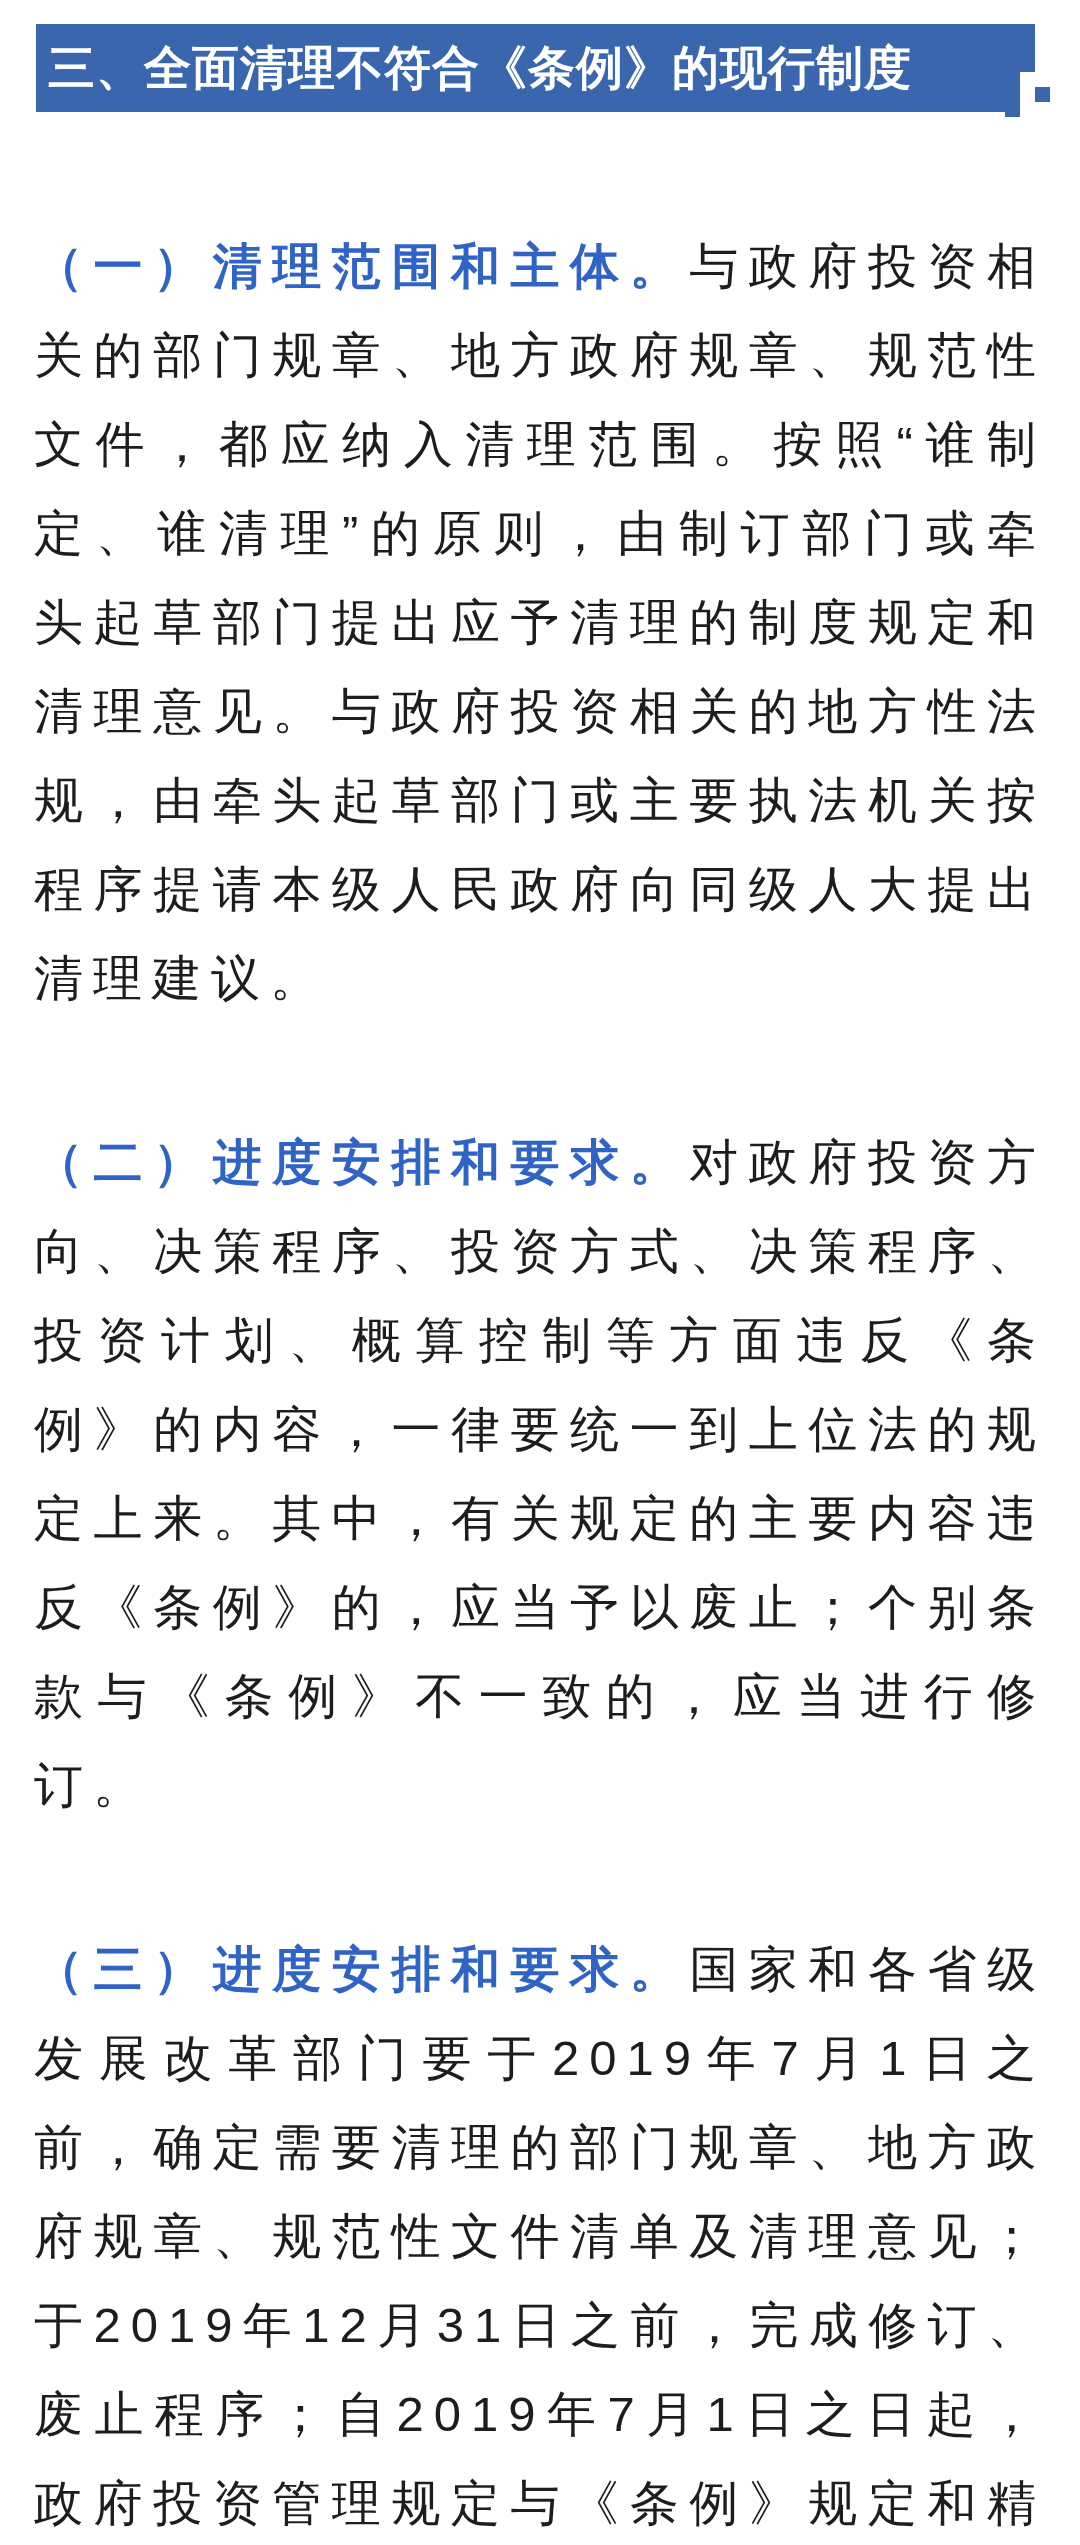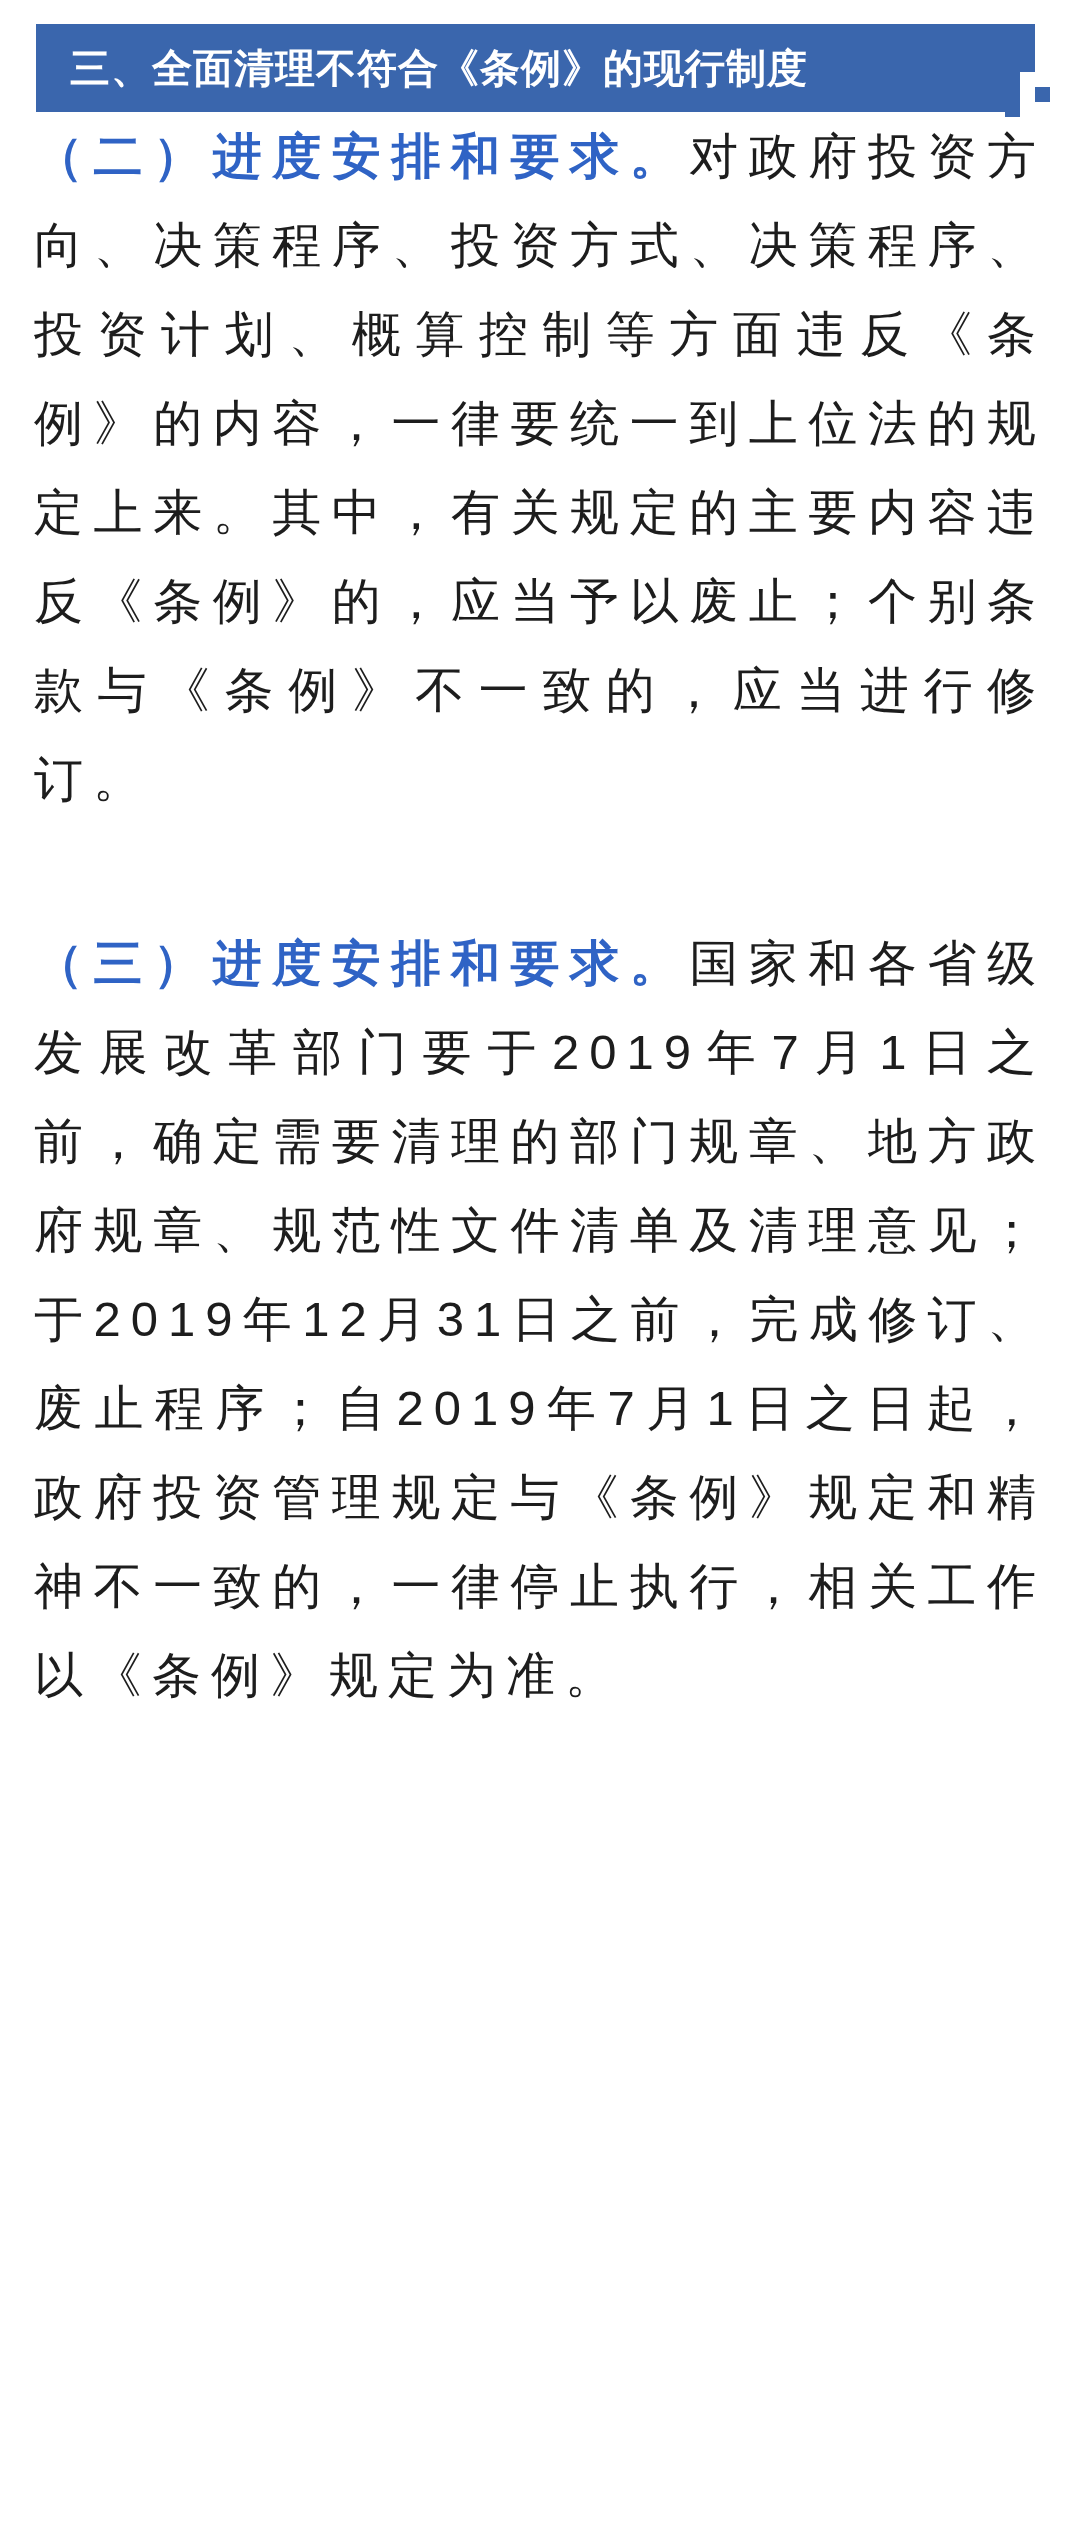--- a/index.html
+++ b/index.html
@@ -19,24 +19,24 @@
   .banner {
     position: relative;
     margin: 24px 45px 0 36px;
     height: 88px;
     background: var(--banner-bg, #3a66ad);
     display: flex;
     align-items: center;
   }
   .banner-title {
     color: var(--banner-text, #ffffff);
-    font-size: 40px;
+    font-size: 47px;
     font-weight: 700;
     line-height: 88px;
-    padding-left: 34px;
+    padding-left: 12px;
     letter-spacing: 1px;
     white-space: nowrap;
   }
   
   .deco { position: absolute; display: block; }
   .deco-notch {            
     right: 0; bottom: 0;
     width: 15px; height: 40px;
     background: var(--page-bg, #ffffff);
   }
@@ -78,19 +78,20 @@
 
   <div class="banner">
     <span class="banner-title">三、全面清理不符合《条例》的现行制度</span>
     <span class="deco deco-notch"></span>
     <span class="deco deco-sq-right"></span>
     <span class="deco deco-sq-bottom"></span>
   </div>
 
   <div class="content">
 
+    <p class="first"><span class="lead">（一）清理范围和主体。</span><span>与政府投资相关的部门规章、地方政府规章、规范性文件，都应纳入清理范围。按照“谁制定、谁清理”的原则，由制订部门或牵头起草部门提出应予清理的制度规定和清理意见。与政府投资相关的地方性法规，由牵头起草部门或主要执法机关按程序提请本级人民政府向同级人大提出清理建议。</span></p>
 
     <p><span class="lead">（二）进度安排和要求。</span><span>对政府投资方向、决策程序、投资方式、决策程序、投资计划、概算控制等方面违反《条例》的内容，一律要统一到上位法的规定上来。其中，有关规定的主要内容违反《条例》的，应当予以废止；个别条款与《条例》不一致的，应当进行修订。</span></p>
 
     <p><span class="lead">（三）进度安排和要求。</span><span>国家和各省级发展改革部门要于2019年7月1日之前，确定需要清理的部门规章、地方政府规章、规范性文件清单及清理意见；于2019年12月31日之前，完成修订、废止程序；自2019年7月1日之日起，政府投资管理规定与《条例》规定和精神不一致的，一律停止执行，相关工作以《条例》规定为准。</span></p>
 
   </div>
 </div>
 
 </body></html>

